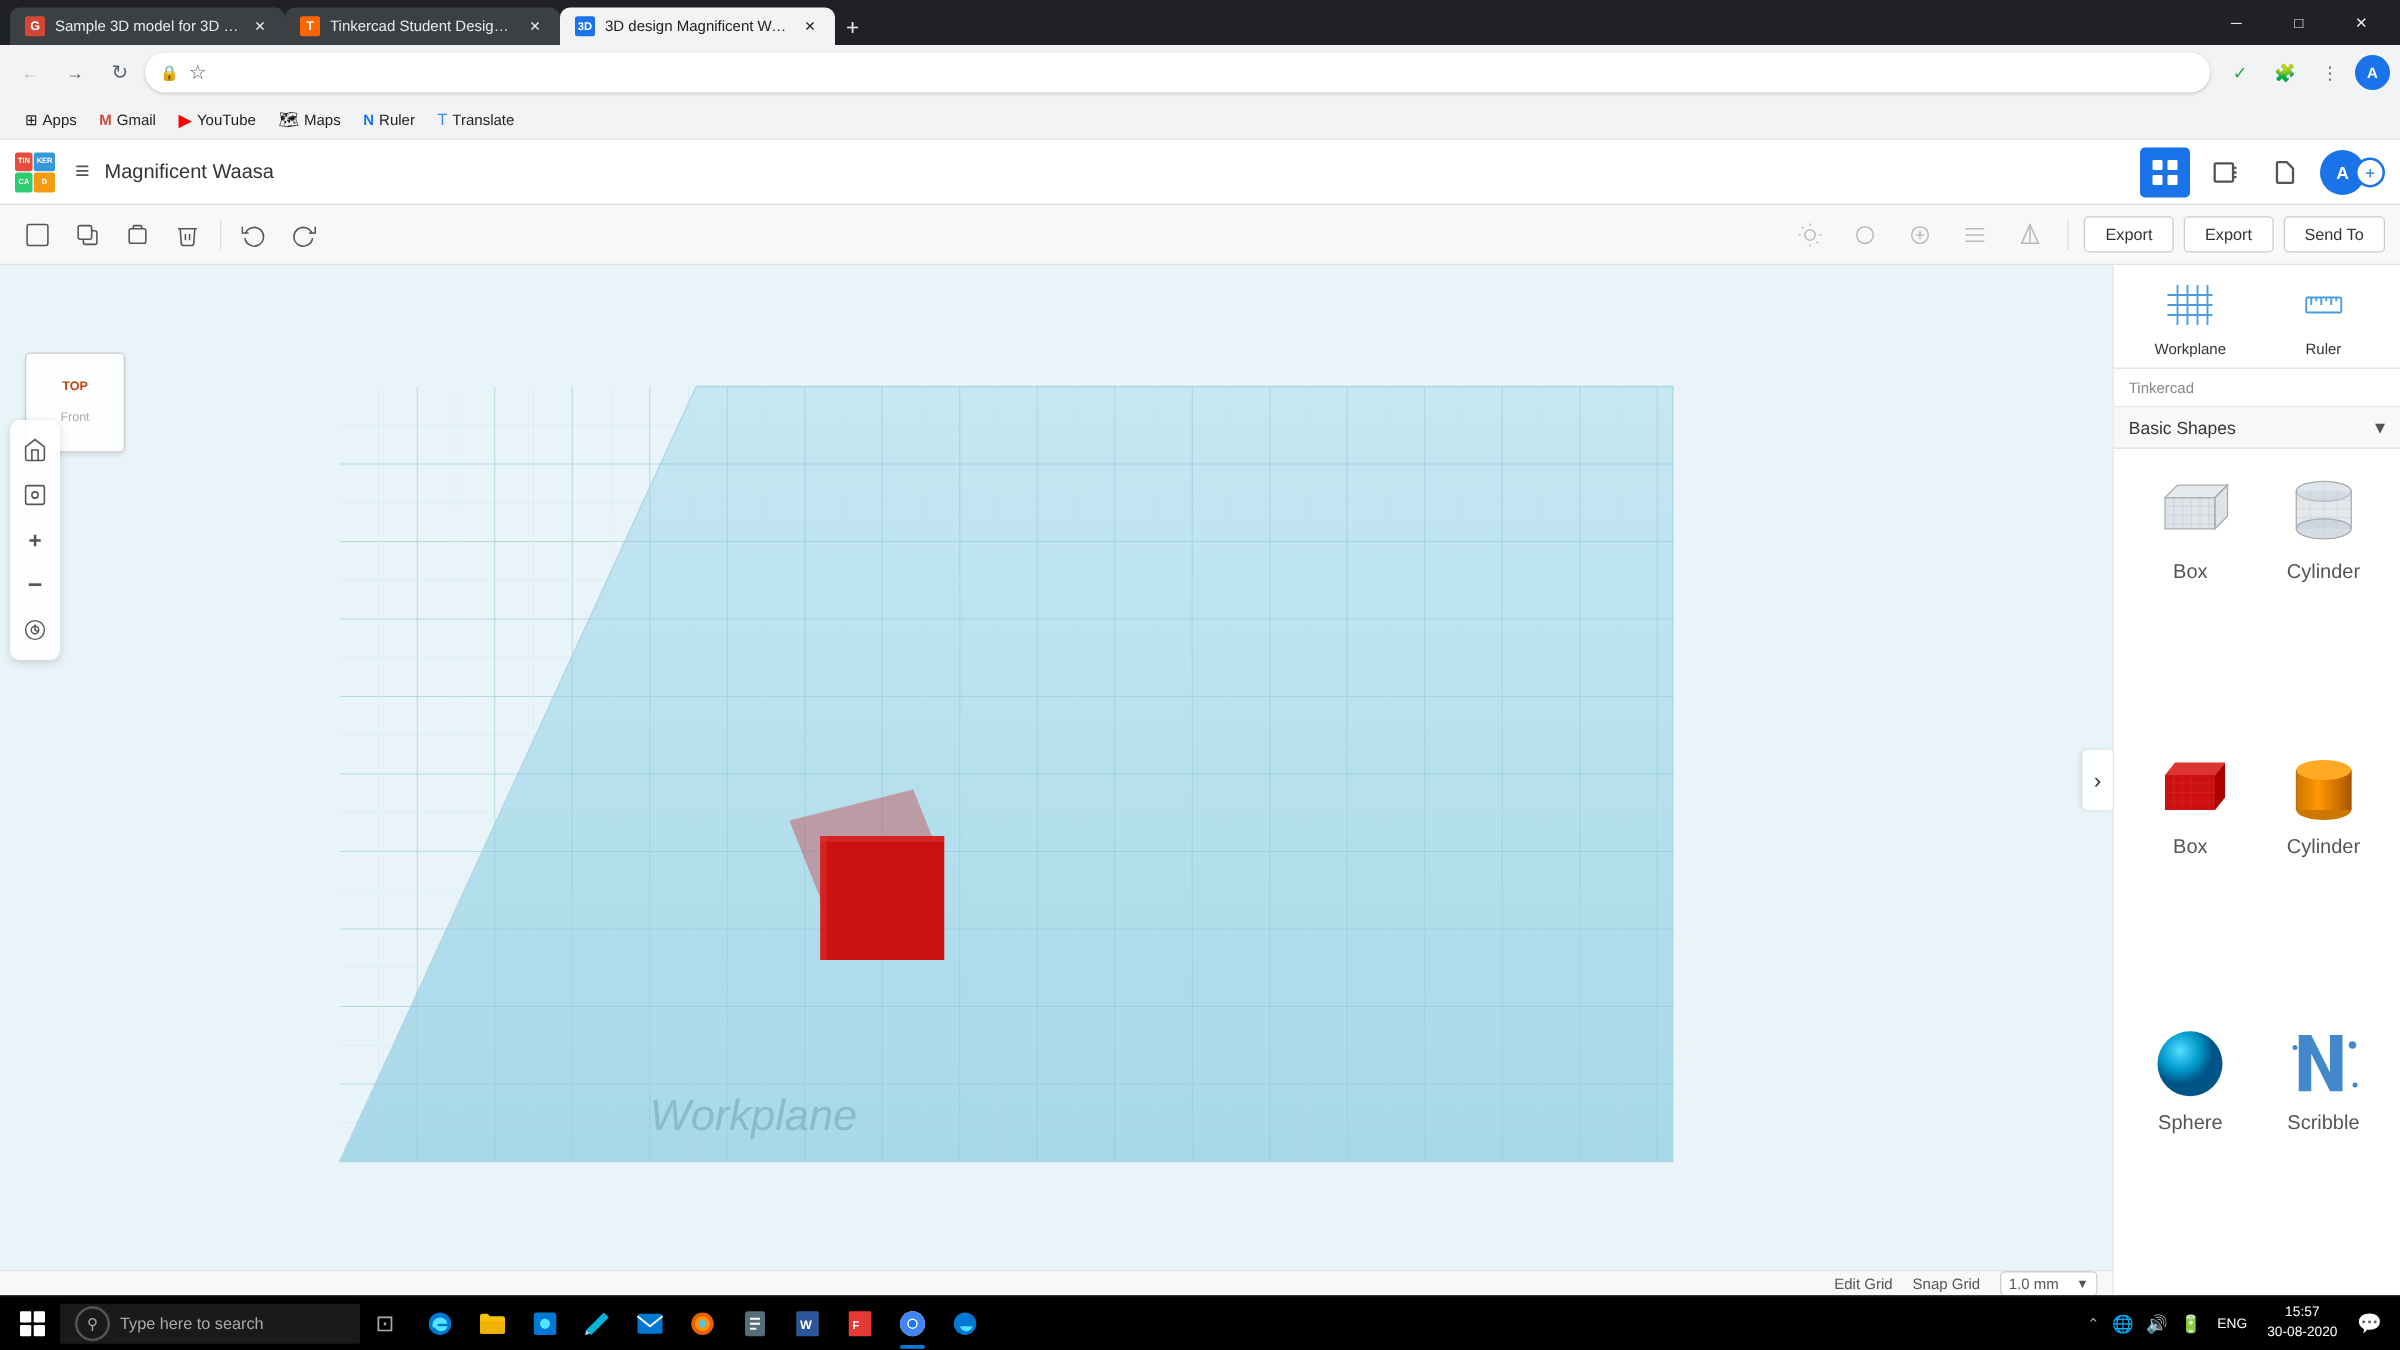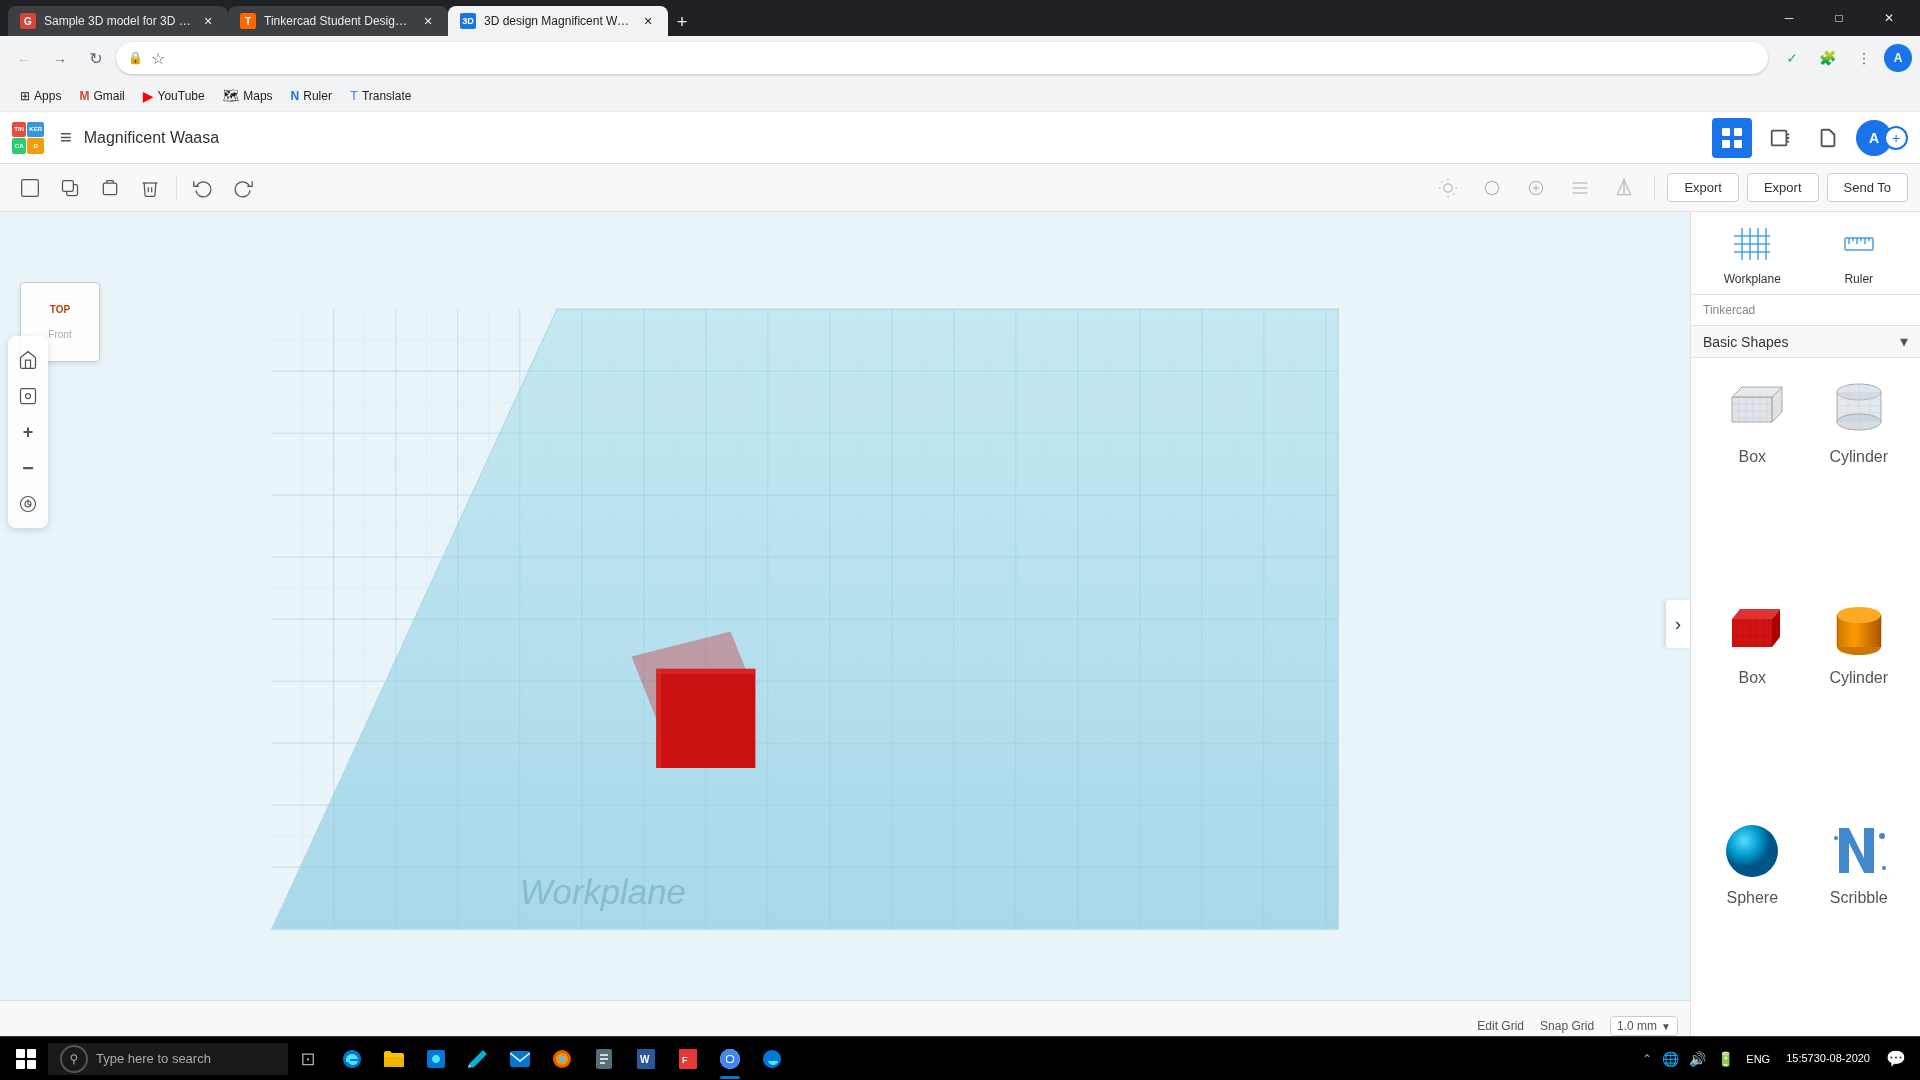--- a/index.html
+++ b/index.html
@@ -144,37 +144,37 @@
     .tc-shape-label { font-size: 16px; color: #555; }
 
     
     .tc-scroll-arrow {
       position: absolute; right: 232px; top: 50%; transform: translateY(-50%);
       width: 24px; height: 48px; background: rgba(255,255,255,0.9);
       display: flex; align-items: center; justify-content: center;
       cursor: pointer; border-radius: 4px 0 0 4px; box-shadow: -2px 0 4px rgba(0,0,0,0.1);
       font-size: 20px; color: #333;
     }
-    .tc-snap-input { padding: 2px 6px; border: 1px solid #ccc; border-radius: 4px; font-size: 12px; background: #fff; cursor: pointer; display: flex; align-items: center; gap: 4px; }
+    .tc-snap-input { padding: 2px 6px; border: 1px solid #ccc; border-radius: 4px; font-size: 12px; background: #fff; cursor: pointer; display: flex; align-items: center; gap: 14px; }
 
     
     .taskbar {
       height: 44px; background: #000; display: flex; align-items: center;
       padding: 0 4px; gap: 0; border-top: 1px solid #333;
     }
     .tb-start { width: 44px; height: 44px; display: flex; align-items: center; justify-content: center; cursor: pointer; }
     .tb-search { display: flex; align-items: center; background: #1a1a1a; border-radius: 2px; height: 32px; padding: 0 12px; gap: 8px; min-width: 240px; cursor: pointer; }
     .tb-search-text { font-size: 13px; color: #aaa; }
     .tb-search-circle { width: 28px; height: 28px; border-radius: 50%; border: 2px solid #555; display: flex; align-items: center; justify-content: center; }
     .tb-apps { display: flex; align-items: center; gap: 2px; margin-left: 4px; }
     .tb-app { width: 40px; height: 44px; display: flex; align-items: center; justify-content: center; cursor: pointer; position: relative; }
     .tb-app.active::after { content: ''; position: absolute; bottom: 2px; left: 50%; transform: translateX(-50%); width: 20px; height: 3px; background: #0078d4; border-radius: 2px; }
     .tb-system { margin-left: auto; display: flex; align-items: center; gap: 2px; padding-right: 4px; }
     .tb-sys-item { display: flex; align-items: center; padding: 0 4px; cursor: pointer; color: #fff; font-size: 11px; }
-    .tb-clock { display: flex; flex-direction: row; align-items: center; font-size: 11px; color: #fff; padding: 0 8px; cursor: pointer; line-height: 1.4; }
+    .tb-clock { display: flex; flex-direction: column; align-items: center; font-size: 11px; color: #fff; padding: 0 8px; cursor: pointer; line-height: 1.4; }
     .tb-notif { width: 32px; height: 32px; display: flex; align-items: center; justify-content: center; cursor: pointer; color: #fff; }
 
     
     .win-logo { display: grid; grid-template-columns: 1fr 1fr; gap: 2px; width: 20px; height: 20px; }
     .win-logo-sq { background: #fff; border-radius: 1px; }
 
     
     .tl-tin { background: #e74c3c; }
     .tl-ker { background: #3498db; }
     .tl-cad-top { background: #2ecc71; }
@@ -506,21 +506,21 @@
           <div class="tc-left-btn" style="font-size:20px; font-weight:bold; color:#555;">−</div>
           <div class="tc-left-btn">
             <svg width="18" height="18" viewBox="0 0 24 24" fill="none" stroke="#555" stroke-width="1.5">
               <circle cx="12" cy="12" r="4"></circle>
               <path d="M12 2a10 10 0 1 0 0 20 10 10 0 0 0 0-20z"></path>
               <path d="M12 6v6l4 2"></path>
             </svg>
           </div>
         </div>
 
-        <div style="position:absolute; bottom:0; left:0; right:0; height:36px; background:rgba(248,248,248,0.95); border-top:1px solid #e0e0e0; display:flex; align-items:flex-end; padding:0 12px; gap:16px; font-size:12px; color:#555;">
+        <div style="position:absolute; bottom:0; left:0; right:0; height:20px; background:rgba(248,248,248,0.95); border-top:1px solid #e0e0e0; display:flex; align-items:flex-start; padding:0 12px; gap:16px; font-size:12px; color:#555;">
           <div style="margin-left:auto; display:flex; align-items:center; gap:16px;">
             <span style="cursor:pointer; color:#555;">Edit Grid</span>
             <span>Snap Grid</span>
             <div class="tc-snap-input">
               <span>1.0 mm</span>
               <span style="font-size:10px;">▼</span>
             </div>
           </div>
         </div>
 

